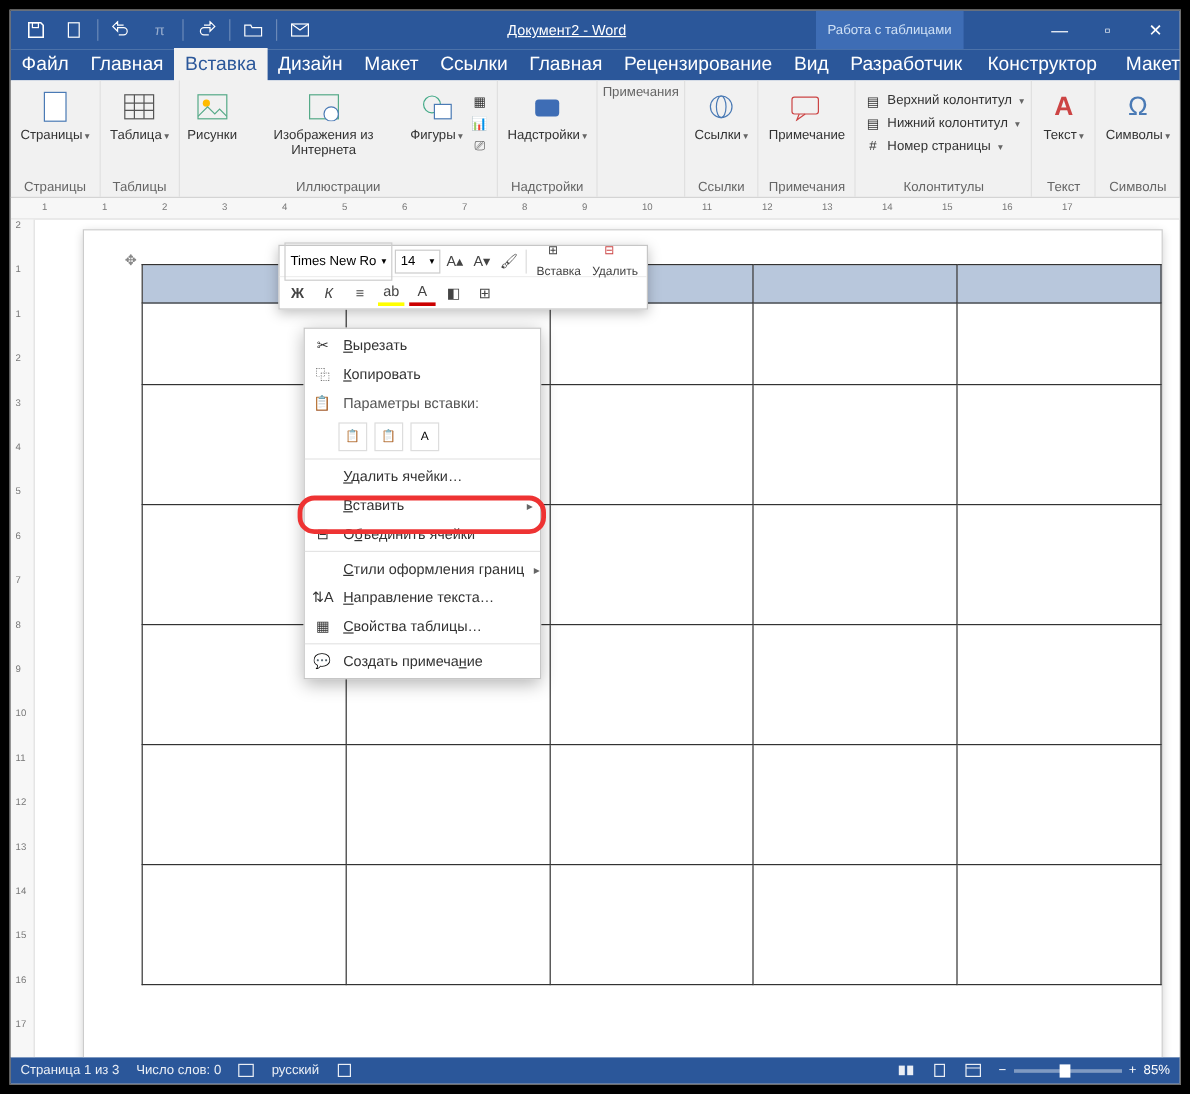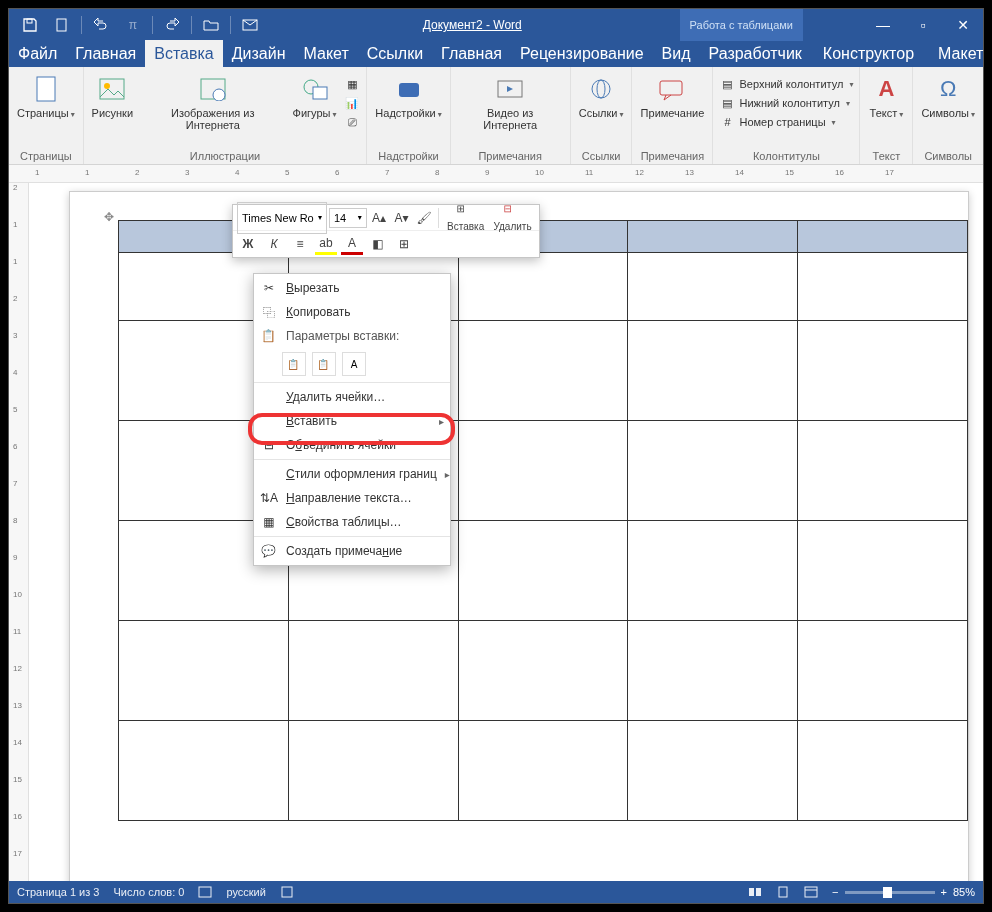--- a/index.html
+++ b/index.html
@@ -162,20 +162,37 @@
           <div class="txt dd">Страницы</div>
         </div>
       </div>
       <div class="label">Страницы</div>
     </div>
     <div class="rgroup">
       <div class="controls">
         <div class="rbtn">
           <div class="ico">
               <svg width="28" height="24">
+                <rect x="2" y="2" width="24" height="20" fill="none" stroke="#555"></rect>
+                <line x1="2" y1="9" x2="26" y2="9" stroke="#555"></line>
+                <line x1="2" y1="15" x2="26" y2="15" stroke="#555"></line>
+                <line x1="10" y1="2" x2="10" y2="22" stroke="#555"></line>
+                <line x1="18" y1="2" x2="18" y2="22" stroke="#555"></line>
+              </svg>
+            </div>
+          <div class="txt dd">Таблица</div>
+        </div>
+      </div>
+      <div class="label">Таблицы</div>
+    </div>
+    <div class="rgroup">
+      <div class="controls">
+        <div class="rbtn">
+          <div class="ico">
+              <svg width="28" height="24">
                 <rect x="2" y="2" width="24" height="20" fill="none" stroke="#5a8"></rect>
                 <circle cx="9" cy="9" r="3" fill="#fb0"></circle>
                 <path d="M2 20l8-8 6 6 4-4 6 6" fill="none" stroke="#5a8"></path>
               </svg>
             </div>
           <div class="txt">Рисунки</div>
         </div>
         <div class="rbtn" style="min-width:72px">
           <div class="ico">
               <svg width="28" height="24">
@@ -215,31 +232,20 @@
               <svg width="28" height="24">
                 <rect x="4" y="6" width="20" height="14" rx="3" fill="#3e6db5"></rect>
               </svg>
             </div>
           <div class="txt dd">Надстройки</div>
         </div>
       </div>
       <div class="label">Надстройки</div>
     </div>
     <div class="rgroup">
-      <div class="controls">
-        <div class="rbtn" style="min-width:62px">
-          <div class="ico">
-              <svg width="28" height="24">
-                <rect x="2" y="4" width="24" height="16" fill="none" stroke="#777"></rect>
-                <polygon points="11,9 11,15 17,12" fill="#4a7ab5"></polygon>
-              </svg>
-            </div>
-          <div class="txt">Видео из Интернета</div>
-        </div>
-      </div>
       <div class="label">Примечания</div>
     </div>
     <div class="rgroup">
       <div class="controls">
         <div class="rbtn">
           <div class="ico">
               <svg width="28" height="24">
                 <circle cx="14" cy="12" r="9" fill="none" stroke="#4a7ab5"></circle>
                 <ellipse cx="14" cy="12" rx="4" ry="9" fill="none" stroke="#4a7ab5"></ellipse>
               </svg>

